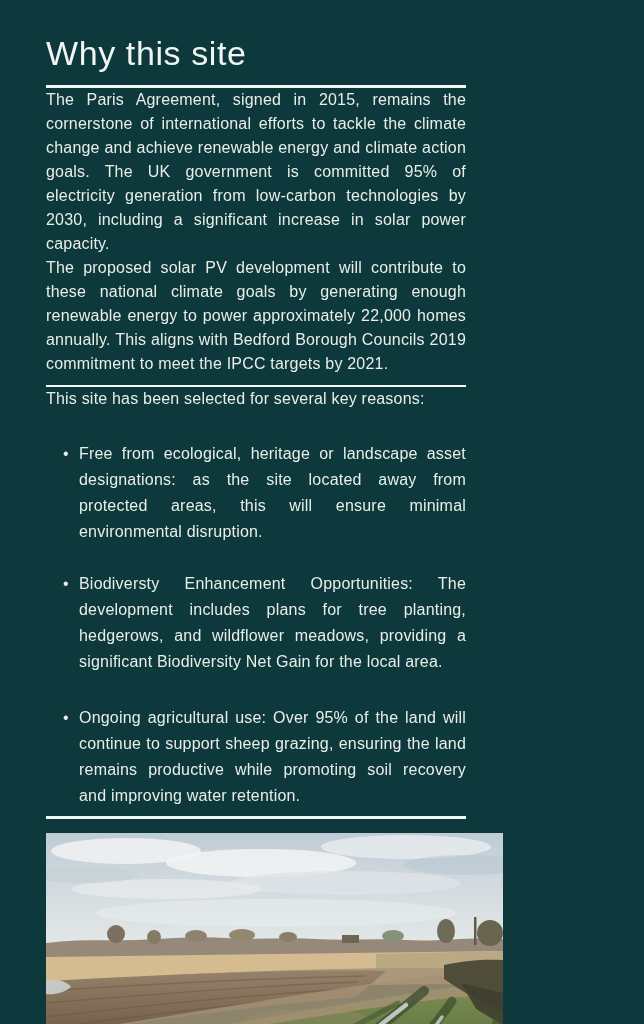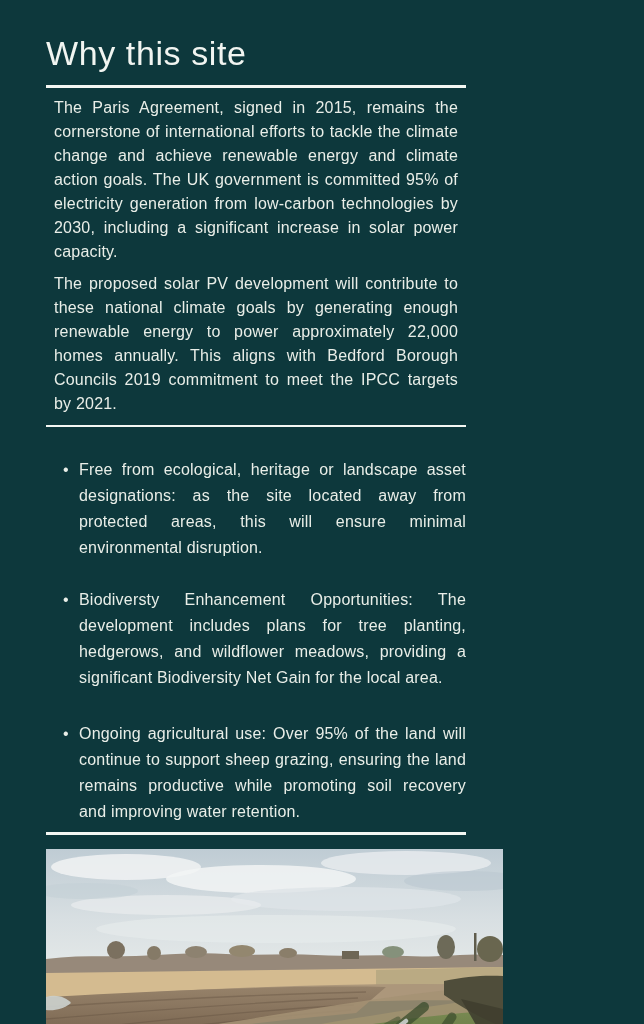--- a/index.html
+++ b/index.html
@@ -26,21 +26,21 @@
     height: 2.5px;
     background: #f3f7f3;
     border: none;
     width: 100%;
   }
   .rule-title { margin-top: 12px; }
   .rule-2 { margin-top: 9px; }
   .rule-3 { margin-top: 7px; }
   .rule-4 { margin-top: 13px; }
   p.body {
-    margin: 8px;
+    margin: 0;
     font-size: 16px;
     line-height: 24px;
     letter-spacing: 0.2px;
     text-align: justify;
   }
   .p1 { margin-top: 15px; }
   .p2 { margin-top: 24px; }
   .intro { margin-top: 14px; text-align: left; }
   ul.reasons {
     list-style: none;
@@ -78,20 +78,21 @@
 
   <h1 class="title">Why this site</h1>
   <div class="rule rule-title"></div>
 
   <p class="body p1">The Paris Agreement, signed in 2015, remains the cornerstone of international efforts to tackle the climate change and achieve renewable energy and climate action goals. The UK government is committed 95% of electricity generation from low-carbon technologies by 2030, including a significant increase in solar power capacity.</p>
 
   <p class="body p2">The proposed solar PV development will contribute to these national climate goals by generating enough renewable energy to power approximately 22,000 homes annually. This aligns with Bedford Borough Councils 2019 commitment to meet the IPCC targets by 2021.</p>
 
   <div class="rule rule-2"></div>
 
+  <p class="body intro">This site has been selected for several key reasons:</p>
 
   <ul class="reasons">
     <li class="li1">
       <span class="dot">•</span>
       <span class="li-text">Free from ecological, heritage or landscape asset designations: as the site located away from protected areas, this will ensure minimal environmental disruption.</span>
     </li>
     <li class="li2">
       <span class="dot">•</span>
       <span class="li-text">Biodiversty Enhancement Opportunities: The development includes plans for tree planting, hedgerows, and wildflower meadows, providing a significant Biodiversity Net Gain for the local area.</span>
     </li>

